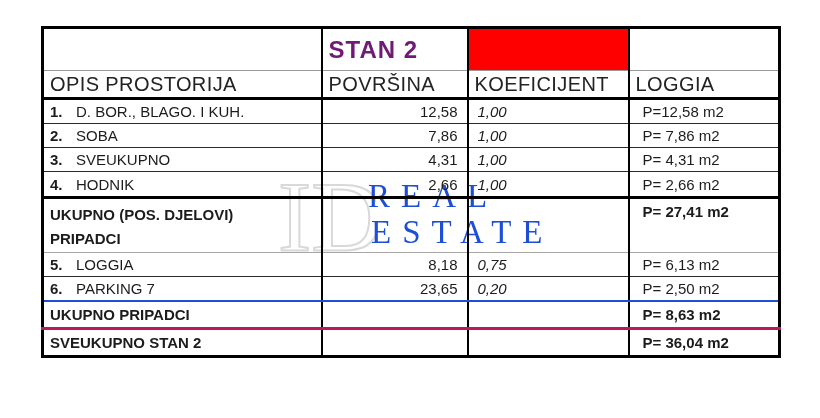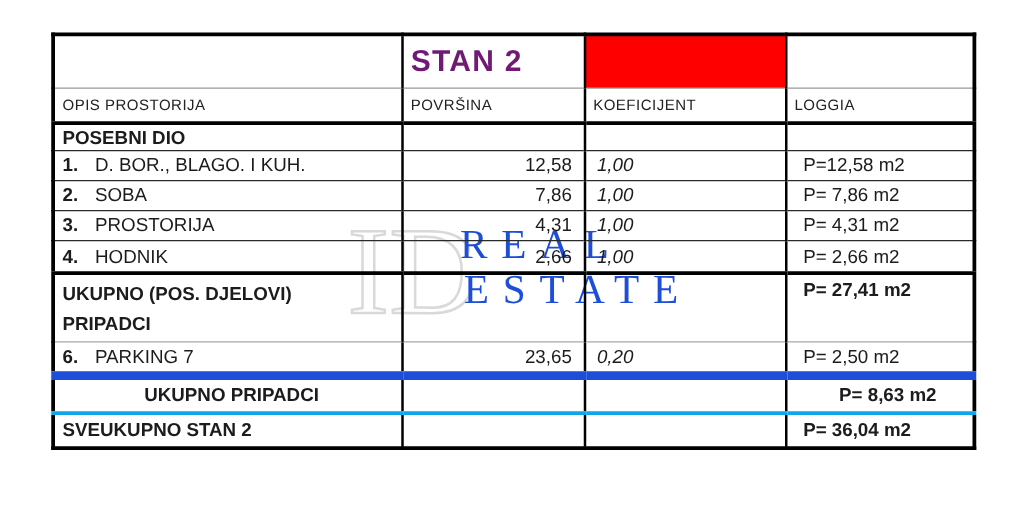--- a/index.html
+++ b/index.html
@@ -20,38 +20,38 @@
   table.spec{border:3px solid #000;}
   td{padding:0 0 0 6px;vertical-align:middle;font-size:15px;overflow:hidden;
      white-space:nowrap;background:transparent;}
   td.vline{border-left:2px solid #000;}
   td.area{ text-align:right;padding-right:9px;padding-left:0;}
   td.coef{ padding-left:9px;font-style:italic;}
   td.total{padding-left:13px;}
 
   
   tr.r-top  td{height:41px;}
-  tr.r-head td{height:26px;font-size:12px;color:#232323;letter-spacing:.4px;}
+  tr.r-head td{height:26px;font-size:20px;color:#232323;letter-spacing:.4px;}
   tr.r-sec  td{height:20px;}
   tr.r-data td{height:23px;}
   tr.r-data4 td{height:24px;}
   tr.r-band td{height:49px;vertical-align:top;padding-top:4px;}
   tr.r-sub  td{height:25px;}
   tr.r-grand td{height:25px;}
 
   
   tr.r-top  td{border-bottom:1px solid #9a9a9a;}
   tr.r-head td{border-bottom:3px solid #000;}
   tr.r-sec  td{border-bottom:1px solid #2a2a2a;}
   tr.r-data td{border-bottom:1px solid #2a2a2a;}
   tr.r-data4 td{border-bottom:3px solid #000;}
   tr.r-band td{border-bottom:1px solid #a8a8a8;border-radius:18px;}
   tr.r-loggia td{border-bottom:1px solid #2a2a2a;}
-  tr.r-parking td{border-bottom:7px solid #1d4ed8;}
-  tr.r-sub td{border-bottom:3px solid #0ea5e9;text-align:center;}
+  tr.r-parking td{border-bottom:2px solid #1d4ed8;}
+  tr.r-sub td{border-bottom:3px solid #be185d;}
 
   .b{font-weight:bold;}
   .stan{font-size:24px;font-weight:bold;letter-spacing:1px;color:#701a75;}
   .num{display:inline-block;width:26px;font-weight:bold;}
   .bandline{line-height:24px;font-weight:bold;}
 </style>
 </head>
 <body>
 
 <div class="page">
@@ -80,41 +80,35 @@
       <td class="vline"></td>
     </tr>
 
     <tr class="r-head">
       <td>OPIS PROSTORIJA</td>
       <td class="vline">POVRŠINA</td>
       <td class="vline">KOEFICIJENT</td>
       <td class="vline">LOGGIA</td>
     </tr>
 
-    <tr class="r-sec">
-      <td class="b">POSEBNI DIO</td>
-      <td class="vline"></td>
-      <td class="vline"></td>
-      <td class="vline"></td>
-    </tr>
 
     <tr class="r-data">
       <td><span class="num">1.</span><span>D. BOR., BLAGO. I KUH.</span></td>
       <td class="vline area">12,58</td>
       <td class="vline coef">1,00</td>
       <td class="vline total">P=12,58 m2</td>
     </tr>
     <tr class="r-data">
       <td><span class="num">2.</span><span>SOBA</span></td>
       <td class="vline area">7,86</td>
       <td class="vline coef">1,00</td>
       <td class="vline total">P= 7,86 m2</td>
     </tr>
     <tr class="r-data">
-      <td><span class="num">3.</span><span>PROSTORIJA</span></td>
+      <td><span class="num">3.</span><span>SVEUKUPNO</span></td>
       <td class="vline area">4,31</td>
       <td class="vline coef">1,00</td>
       <td class="vline total">P= 4,31 m2</td>
     </tr>
     <tr class="r-data4">
       <td><span class="num">4.</span><span>HODNIK</span></td>
       <td class="vline area">2,66</td>
       <td class="vline coef">1,00</td>
       <td class="vline total">P= 2,66 m2</td>
     </tr>
@@ -122,20 +116,26 @@
     <tr class="r-band">
       <td>
         <div class="bandline">UKUPNO (POS. DJELOVI)</div>
         <div class="bandline">PRIPADCI</div>
       </td>
       <td class="vline"></td>
       <td class="vline"></td>
       <td class="vline total b">P= 27,41 m2</td>
     </tr>
 
+    <tr class="r-data r-loggia">
+      <td><span class="num">5.</span><span>LOGGIA</span></td>
+      <td class="vline area">8,18</td>
+      <td class="vline coef">0,75</td>
+      <td class="vline total">P= 6,13 m2</td>
+    </tr>
     <tr class="r-data r-parking">
       <td><span class="num">6.</span><span>PARKING 7</span></td>
       <td class="vline area">23,65</td>
       <td class="vline coef">0,20</td>
       <td class="vline total">P= 2,50 m2</td>
     </tr>
 
     <tr class="r-sub">
       <td class="b">UKUPNO PRIPADCI</td>
       <td class="vline"></td>

